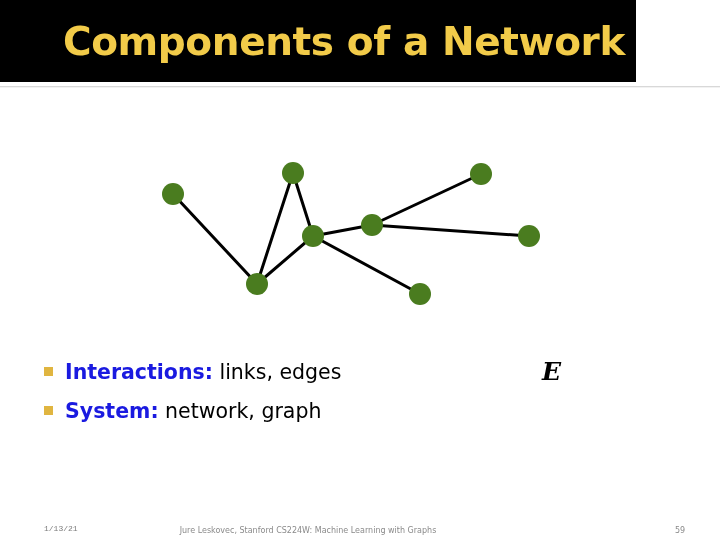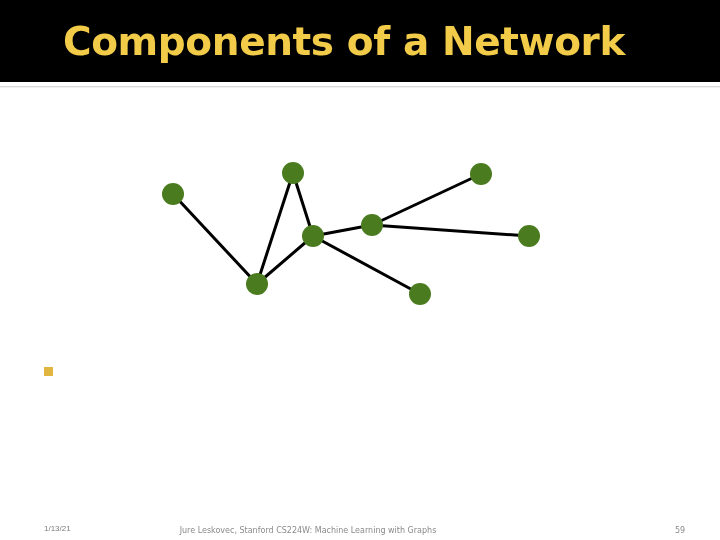--- a/index.html
+++ b/index.html
@@ -19,21 +19,21 @@
     left: 0; top: 0;
     width: 720px;
     height: 540px;
     background: #ffffff;
   }
 
   
   #title-bar {
     position: absolute;
     left: 0; top: 0;
-    width: 720px;
+    width: 636px;
     height: 82px;
     background: #000000;
   }
   #title-text {
     position: absolute;
     left: 63px;
     top: 17px;
     font-family: "DejaVu Sans", sans-serif;
     font-size: 39px;
     font-weight: bold;
@@ -108,21 +108,21 @@
     line-height: 24px;
     top: 50%;
     transform: translateY(-52%);
   }
 
   
   #footer-date {
     position: absolute;
     left: 44px;
     top: 524px;
-    font-family: Liberation Sans, sans-serif;
+    font-family: Liberation Mono, monospace;
     font-size: 8px;
     color: #7b7b7b;
     white-space: nowrap;
   }
   #footer-center {
     position: absolute;
     left: 0;
     top: 526px;
     width: 616px;
     text-align: center;
@@ -174,23 +174,29 @@
           <circle cx="280" cy="144" r="11" fill="#4a7c1f"></circle>
           <circle cx="341" cy="24" r="11" fill="#4a7c1f"></circle>
           <circle cx="389" cy="86" r="11" fill="#4a7c1f"></circle>
         </g>
     </svg>
   </div>
 
   <div id="bullet-list">
 
 
-
     <div class="bullet-row">
       <span class="bullet-marker"></span>
+      <span class="bullet-text"><span class="bullet-label">Interactions:</span><span> links, edges</span></span>
+      <span class="bullet-symbol">E</span>
+    </div>
+
+    <div class="bullet-row">
+      <span class="bullet-marker"></span>
+      <span class="bullet-text"><span class="bullet-label">System:</span><span> network, graph</span></span>
     </div>
 
   </div>
 
   <div id="footer-date">1/13/21</div>
   <div id="footer-center">Jure Leskovec, Stanford CS224W: Machine Learning with Graphs</div>
   <div id="footer-page">59</div>
 
 </div>
 

